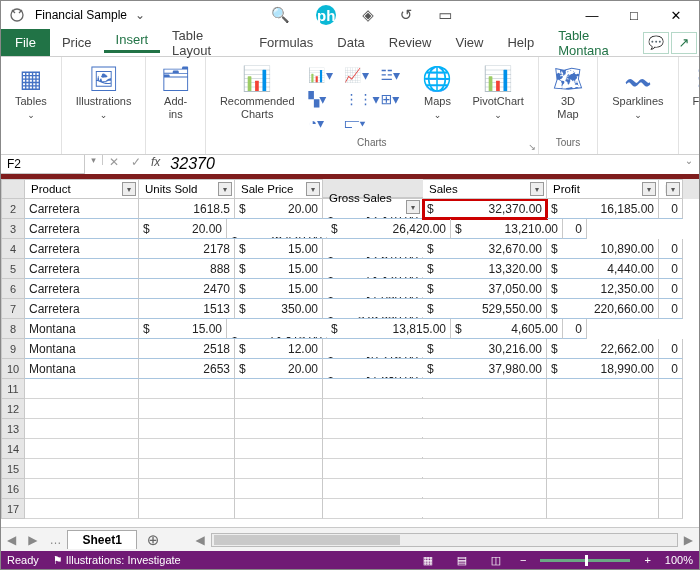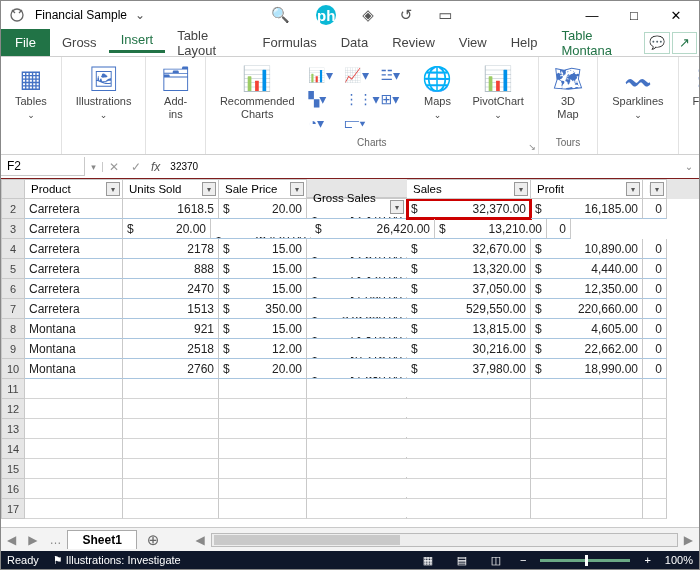--- a/index.html
+++ b/index.html
@@ -33,63 +33,63 @@
 .big-btn { display: flex; flex-direction: column; align-items: center; gap: 2px; padding: 4px 6px 0; cursor: pointer; color: #444; }
 .big-btn .ico { font-size: 24px; color: #4472c4; height: 28px; display: flex; align-items: center; }
 .big-btn .lbl { font-size: 11px; line-height: 1.2; text-align: center; }
 .chart-grid { display: grid; grid-template-columns: repeat(3, 28px); gap: 4px 8px; padding-top: 4px; }
 .chart-grid .cbtn { width: 26px; height: 20px; font-size: 14px; color: #4472c4; cursor: pointer; display: flex; align-items: center; }
 .group-label { font-size: 10px; color: #666; padding: 2px 0; }
 .group-dlg { position: absolute; right: 2px; bottom: 2px; font-size: 9px; color: #888; }
 .group { position: relative; }
 
 
-.fbar { height: 24px; display: flex; font-size: 12px; border-bottom: 1px solid #7f1d1d; align-items: center; }
+.fbar { height: 24px; display: flex; font-size: 12px; border-bottom: 5px solid #7f1d1d; align-items: flex-start; }
 .namebox { width: 84px; border: 1px solid #c9c9c9; border-top: none; border-left: none; padding: 2px 6px; display: flex; align-items: center; }
 .namebox-dd { width: 18px; display: flex; align-items: center; justify-content: center; color: #888; border-right: 1px solid #c9c9c9; font-size: 9px; }
 .fbar-sep { width: 22px; display: flex; align-items: center; justify-content: center; color: #999; font-size: 12px; }
 .fbar .fx { color: #555; font-style: italic; padding: 0 4px; display: flex; align-items: center; }
-.fbar input.formula { flex: 1; border: none; outline: none; padding: 0 6px; font-size: 10px; }
+.fbar input.formula { flex: 1; border: none; outline: none; padding: 0 6px; font-size: 16px; font-style: italic; }
 .fbar .expand { width: 20px; display: flex; align-items: center; justify-content: center; color: #888; font-size: 10px; }
 
 
 .grid { position: relative; font-size: 12px; }
 .col-headers { display: flex; height: 20px; background: #e6e6e6; }
 .row-hdr-gap { width: 24px; border: 1px solid #c9c9c9; background: #e6e6e6; }
 .col-hdr { border: 1px solid #c9c9c9; border-left: none; display: flex; align-items: center; padding: 0 6px; font-size: 11.5px; background: #fff; position: relative; }
 .col-hdr .filter { position: absolute; right: 2px; top: 2px; width: 14px; height: 14px; border: 1px solid #999; background: #eee; font-size: 8px; display: flex; align-items: center; justify-content: center; color: #555; }
 
 .data-row { display: flex; height: 20px; }
 .row-num { width: 24px; border: 1px solid #c9c9c9; border-top: none; background: #e6e6e6; display: flex; align-items: center; justify-content: center; font-size: 11px; color: #444; }
 .cell { border-right: 1px solid #c9c9c9; border-bottom: 1px solid #a8c5df; padding: 0 4px; display: flex; align-items: center; font-size: 12px; color: #222; overflow: hidden; white-space: nowrap; }
 .cell.num { justify-content: flex-end; }
 .cell.money { justify-content: space-between; }
 .cell.money .sym { flex: 0 0 auto; }
 .cell.money .val { flex: 0 0 auto; }
 .sel-cell { outline: 3px solid #cc0000; outline-offset: -2px; }
 
-.colw-a { width: 98px; }
+.colw-a { width: 114px; }
 .colw-b { width: 96px; }
 .colw-c { width: 88px; }
 .colw-d { width: 100px; margin-top: 18px; }
 .colw-e { width: 124px; }
 .colw-f { width: 112px; }
 .colw-g { width: 24px; }
 
 
 .sheet-bar { position: absolute; bottom: 18px; left: 0; right: 0; height: 24px; display: flex; align-items: center; font-size: 12px; border-top: 1px solid #c9c9c9; background: #f3f3f3; }
 .sheet-bar .nav-btn { padding: 0 6px; color: #888; }
 .sheet-tab { background: #fff; border: 1px solid #aaa; border-bottom: none; padding: 2px 14px; font-weight: bold; }
 .sheet-add { padding: 0 10px; color: #666; font-size: 15px; }
 .sheet-bar .hscroll { flex: 1; margin-left: 20px; display: flex; align-items: center; }
 .sheet-bar .hscroll .track { flex: 1; height: 14px; border: 1px solid #bbb; background: #eee; position: relative; }
 .sheet-bar .hscroll .thumb { position: absolute; left: 2px; width: 40%; height: 10px; top: 1px; background: #c9c9c9; }
 
 
-.status { position: absolute; bottom: 0; left: 0; right: 0; height: 18px; background: #0f172a; color: #fff; font-size: 11px; display: flex; align-items: center; padding: 0 6px; gap: 14px; }
+.status { position: absolute; bottom: 0; left: 0; right: 0; height: 18px; background: #701a75; color: #fff; font-size: 11px; display: flex; align-items: center; padding: 0 6px; gap: 14px; }
 .status .spacer { flex: 1; }
 .status .view-btn { width: 20px; text-align: center; }
 .status .zoom-track { width: 90px; height: 3px; background: #6aa884; position: relative; }
 .status .zoom-track::after { content: ""; position: absolute; left: 50%; top: -4px; width: 3px; height: 11px; background: #fff; }
 svg { display: block; }
 </style>
 </head>
 <body>
 
 <div class="titlebar">
@@ -110,21 +110,21 @@
   </div>
   <div class="window-btns">
     <span>―</span>
     <span>□</span>
     <span>✕</span>
   </div>
 </div>
 
 <div class="tabs">
   <div class="file-tab">File</div>
-  <div id="tab-list" style="display: contents;"><div class="tab">Gross</div><div class="tab active">Insert</div><div class="tab">Table Layout</div><div class="tab">Formulas</div><div class="tab">Data</div><div class="tab">Review</div><div class="tab">View</div><div class="tab">Help</div><div class="tab table-design">Table Montana</div></div>
+  <div id="tab-list" style="display: contents;"><div class="tab">Price</div><div class="tab active">Insert</div><div class="tab">Table Layout</div><div class="tab">Formulas</div><div class="tab">Data</div><div class="tab">Review</div><div class="tab">View</div><div class="tab">Help</div><div class="tab table-design">Table Montana</div></div>
   <div class="spacer"></div>
   <div class="right-btn">💬</div>
   <div class="right-btn">↗</div>
 </div>
 
 <div class="ribbon">
   <div class="group">
     <div class="big-btn">
       <span class="ico">▦</span>
       <span class="lbl">Tables</span>
@@ -351,21 +351,20 @@
         </div>
         <div class="cell money colw-f ">
           <span class="sym">$</span>
           <span class="val">220,660.00</span>
         </div>
         <div class="cell num colw-g">0</div>
       </div>
       <div class="data-row">
         <div class="row-num">8</div>
         <div class="cell colw-a">Montana</div>
-        <div class="cell num colw-b">921</div>
         <div class="cell money colw-c ">
           <span class="sym">$</span>
           <span class="val">15.00</span>
         </div>
         <div class="cell money colw-d ">
           <span class="sym">$</span>
           <span class="val">13,815.00</span>
         </div>
         <div class="cell money colw-e ">
           <span class="sym">$</span>
@@ -395,21 +394,21 @@
         </div>
         <div class="cell money colw-f ">
           <span class="sym">$</span>
           <span class="val">22,662.00</span>
         </div>
         <div class="cell num colw-g">0</div>
       </div>
       <div class="data-row">
         <div class="row-num">10</div>
         <div class="cell colw-a">Montana</div>
-        <div class="cell num colw-b">2760</div>
+        <div class="cell num colw-b">2653</div>
         <div class="cell money colw-c ">
           <span class="sym">$</span>
           <span class="val">20.00</span>
         </div>
         <div class="cell money colw-d ">
           <span class="sym">$</span>
           <span class="val">37,980.00</span>
         </div>
         <div class="cell money colw-e ">
           <span class="sym">$</span>

